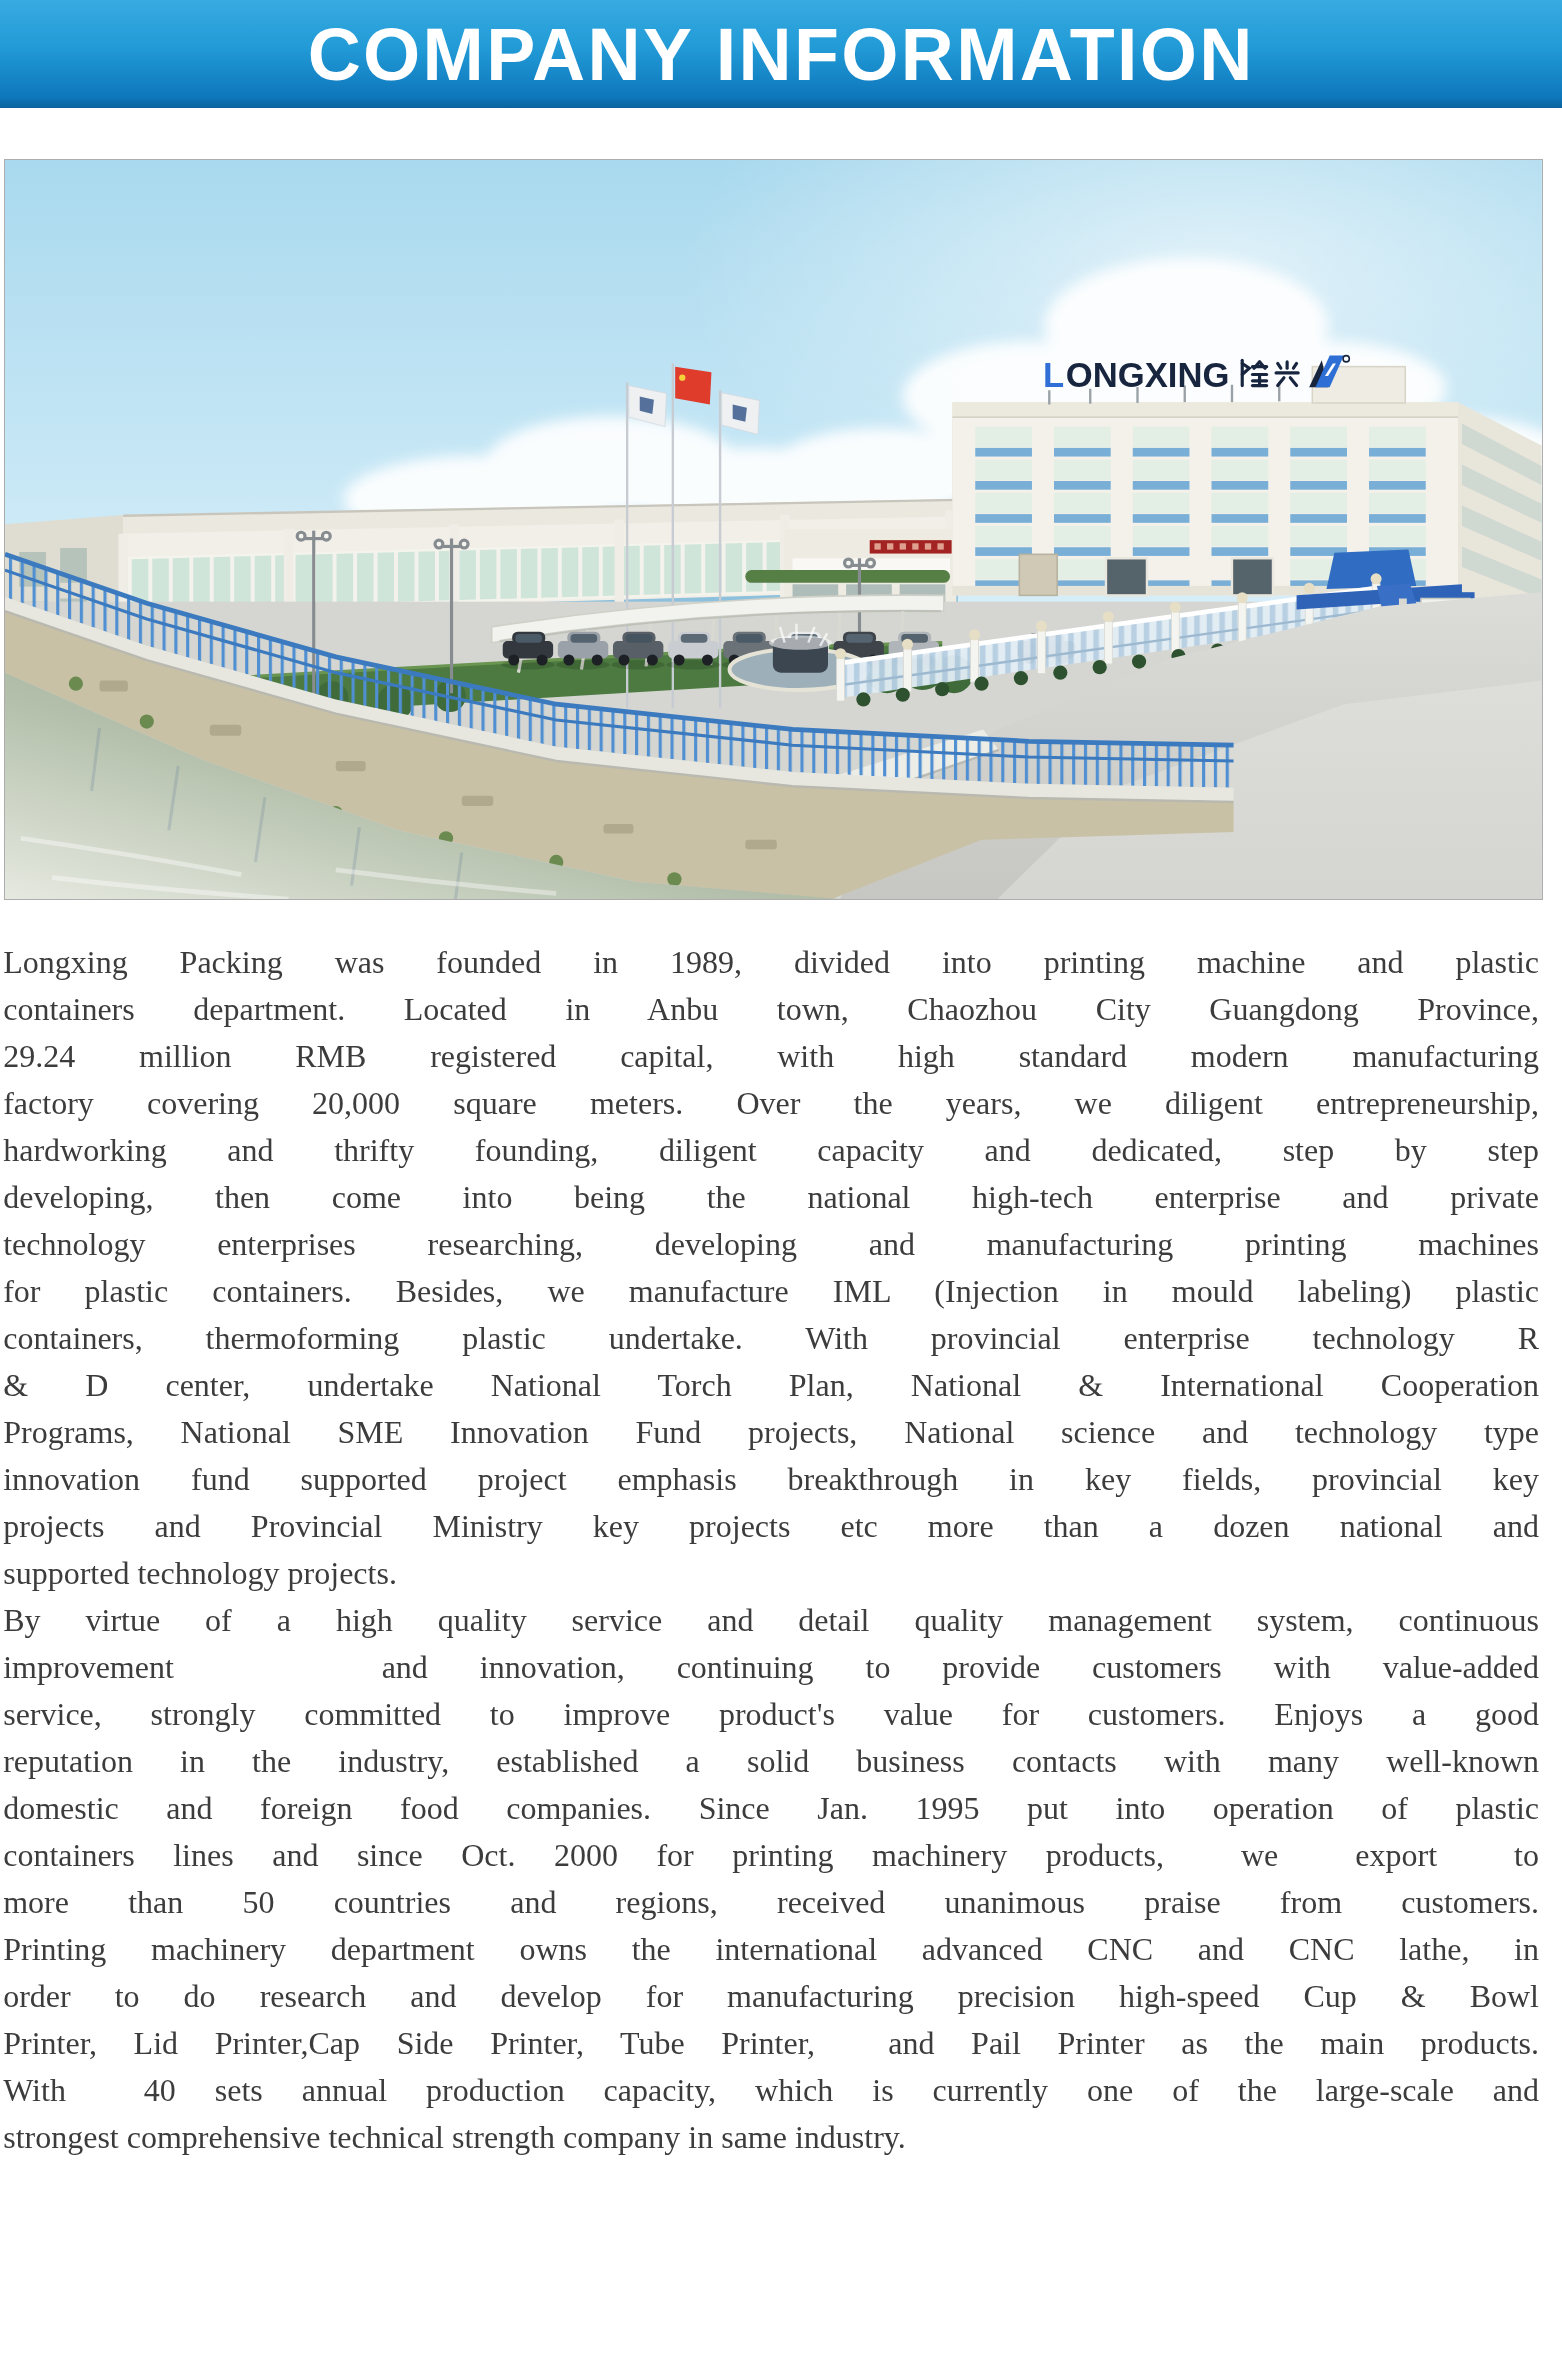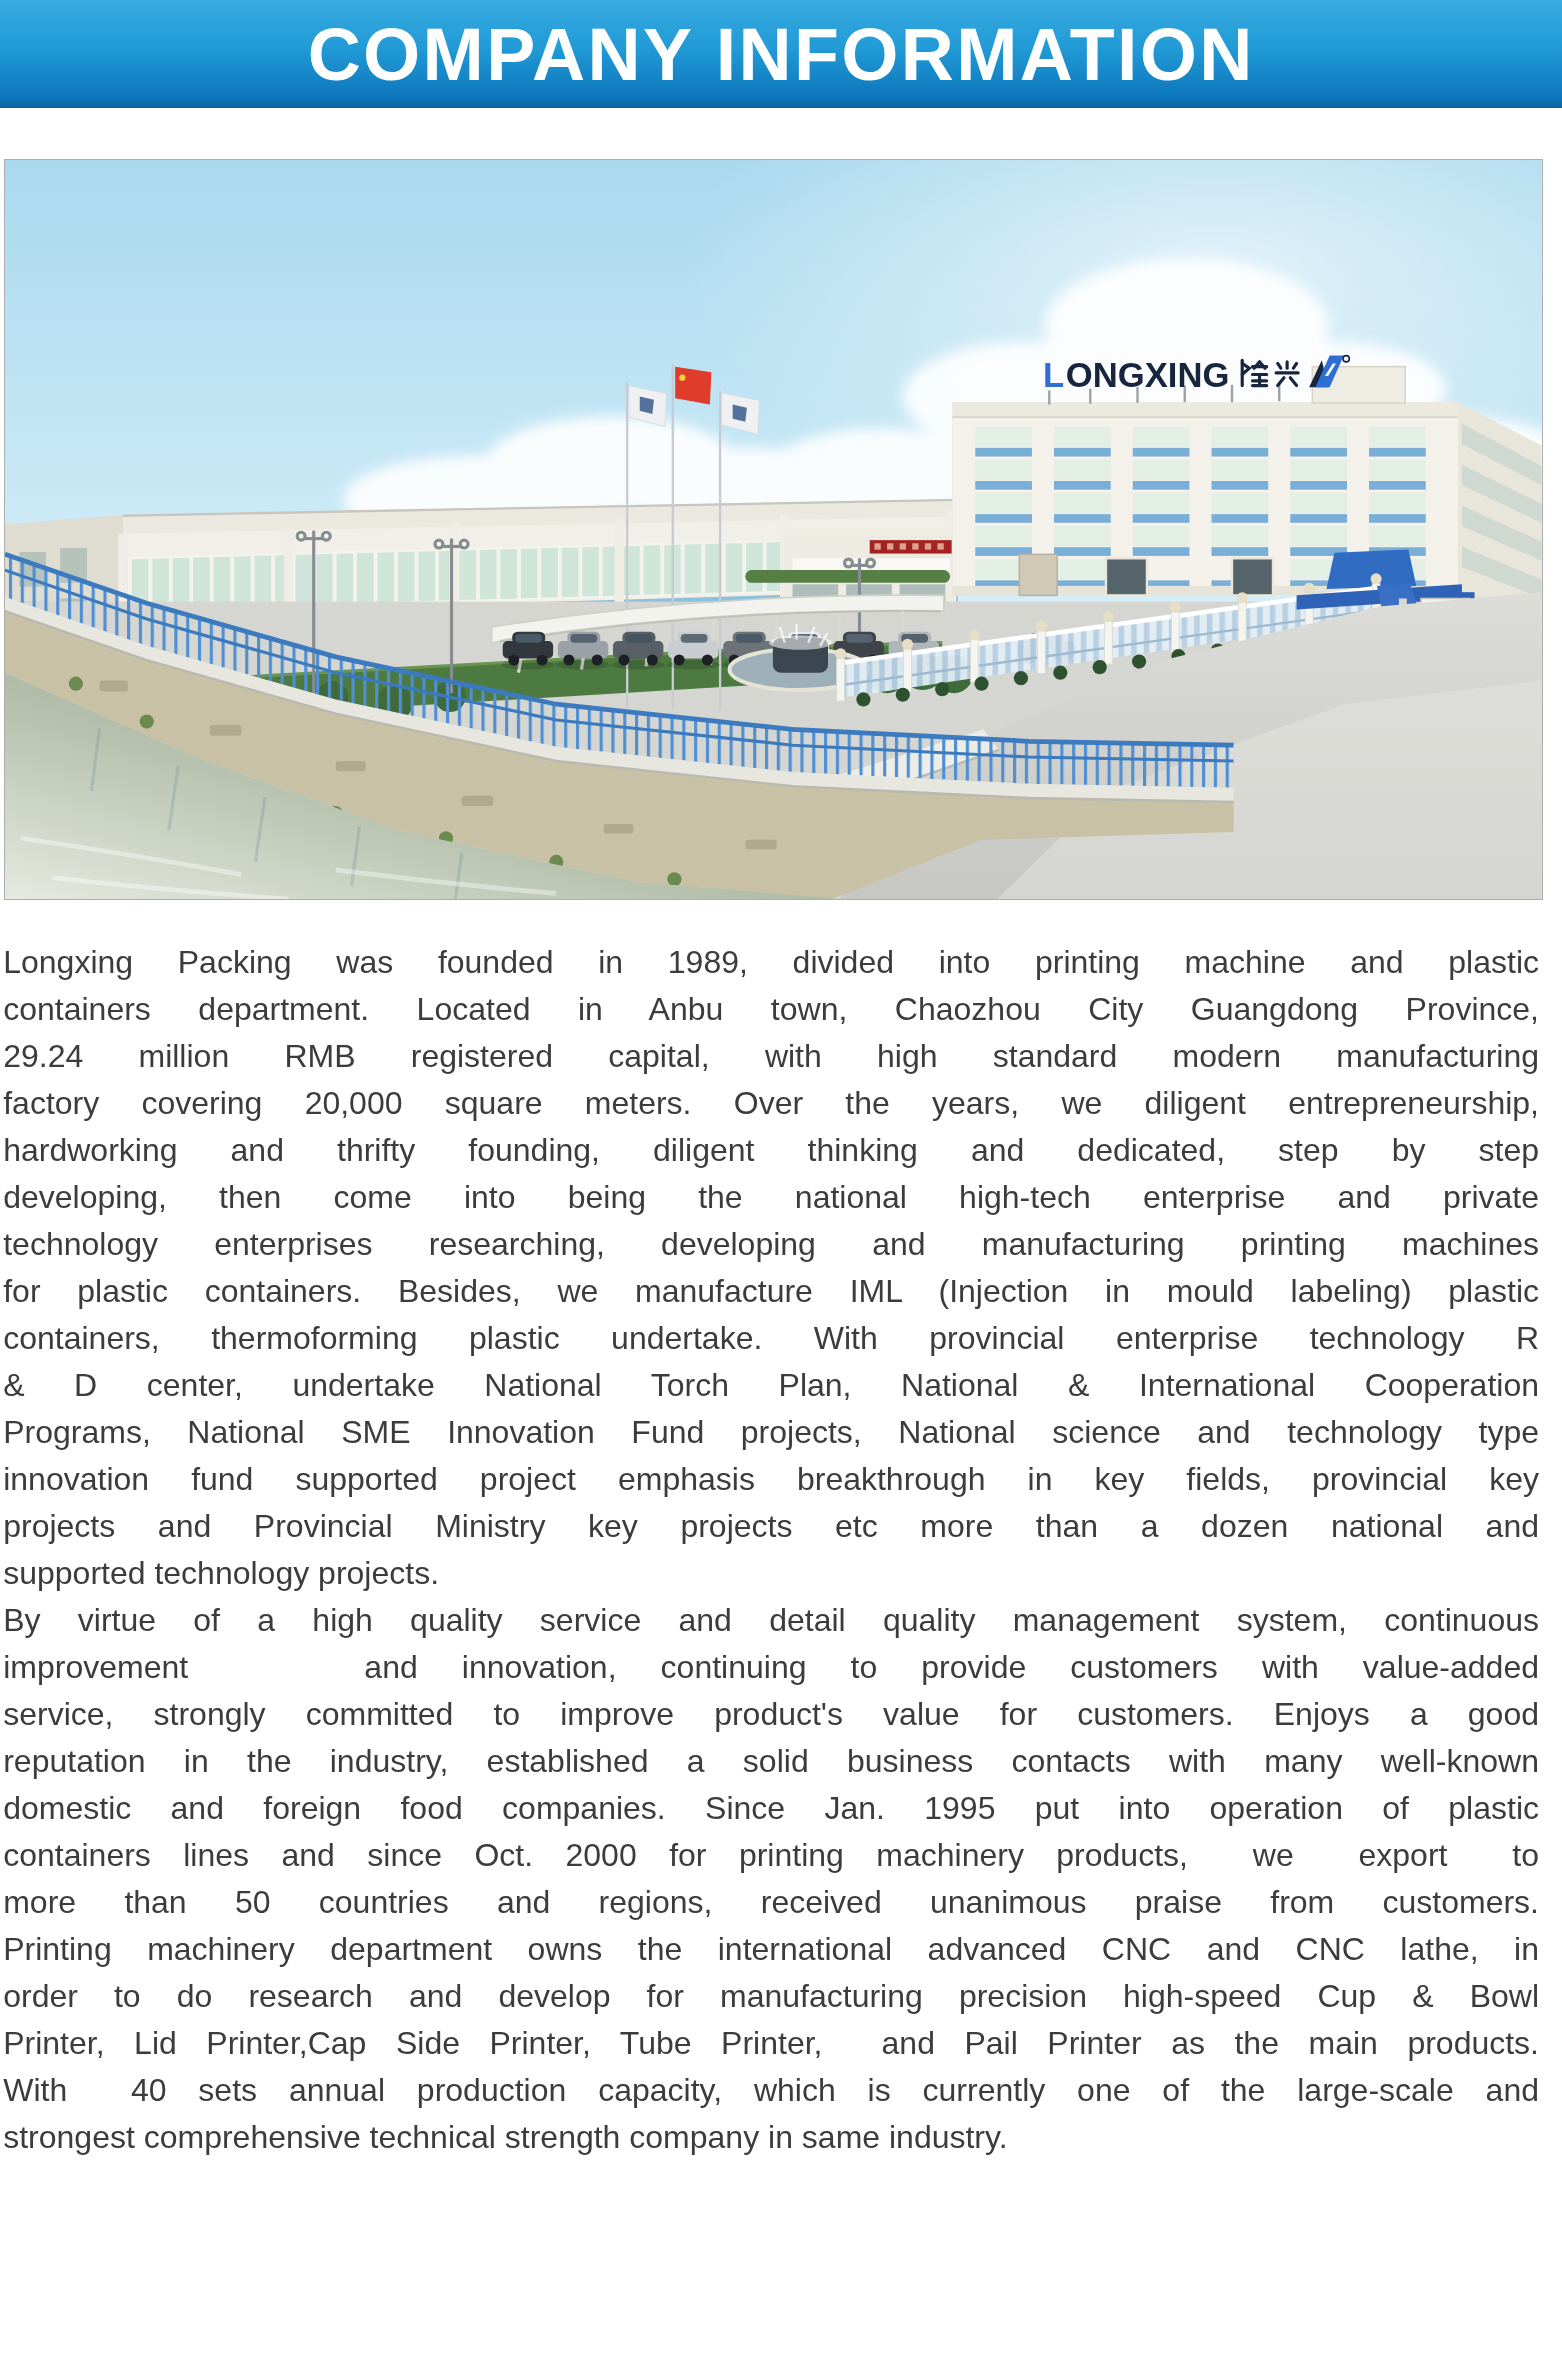--- a/index.html
+++ b/index.html
@@ -20,21 +20,21 @@
   
   .photo{
     margin:51px 20.5px 0 4px;height:739px;
     border:0.8px solid #adadad;overflow:hidden;background:#cfe9f6;
   }
   .photo svg{display:block;width:100%;height:100%;}
 
   
   .article{
     margin:39px 24px 0 3.2px;
-    font-size:32px;line-height:47px;color:#3c3c3c;
+    font-size:32px;line-height:47px;color:#3c3c3c;font-family:Liberation Serif, serif;
   }
   .line{text-align:justify;text-align-last:justify;height:47px;overflow:visible;}
   .line.flush{text-align:left;text-align-last:left;}
 </style>
 </head>
 <body>
 
 <div class="page">
 
   <header class="banner">
@@ -549,21 +549,21 @@
         </g>
       </g>
     </svg>
   </figure>
 
   <main class="article">
       <div class="line">Longxing Packing was founded in 1989, divided into printing machine and plastic</div>
       <div class="line">containers department. Located in Anbu town, Chaozhou City Guangdong Province,</div>
       <div class="line">29.24 million RMB registered capital, with high standard modern manufacturing</div>
       <div class="line">factory covering 20,000 square meters. Over the years, we diligent entrepreneurship,</div>
-      <div class="line">hardworking and thrifty founding, diligent thinking and dedicated, step by step</div>
+      <div class="line">hardworking and thrifty founding, diligent capacity and dedicated, step by step</div>
       <div class="line">developing, then come into being the national high-tech enterprise and private</div>
       <div class="line">technology enterprises researching, developing and manufacturing printing machines</div>
       <div class="line">for plastic containers. Besides, we manufacture IML (Injection in mould labeling) plastic</div>
       <div class="line">containers, thermoforming plastic undertake. With provincial enterprise technology R</div>
       <div class="line">&amp; D center, undertake National Torch Plan, National &amp; International Cooperation</div>
       <div class="line">Programs, National SME Innovation Fund projects, National science and technology type</div>
       <div class="line">innovation fund supported project emphasis breakthrough in key fields, provincial key</div>
       <div class="line">projects and Provincial Ministry key projects etc more than a dozen national and</div>
       <div class="line flush">supported technology projects.</div>
       <div class="line">By virtue of a high quality service and detail quality management system, continuous</div>

